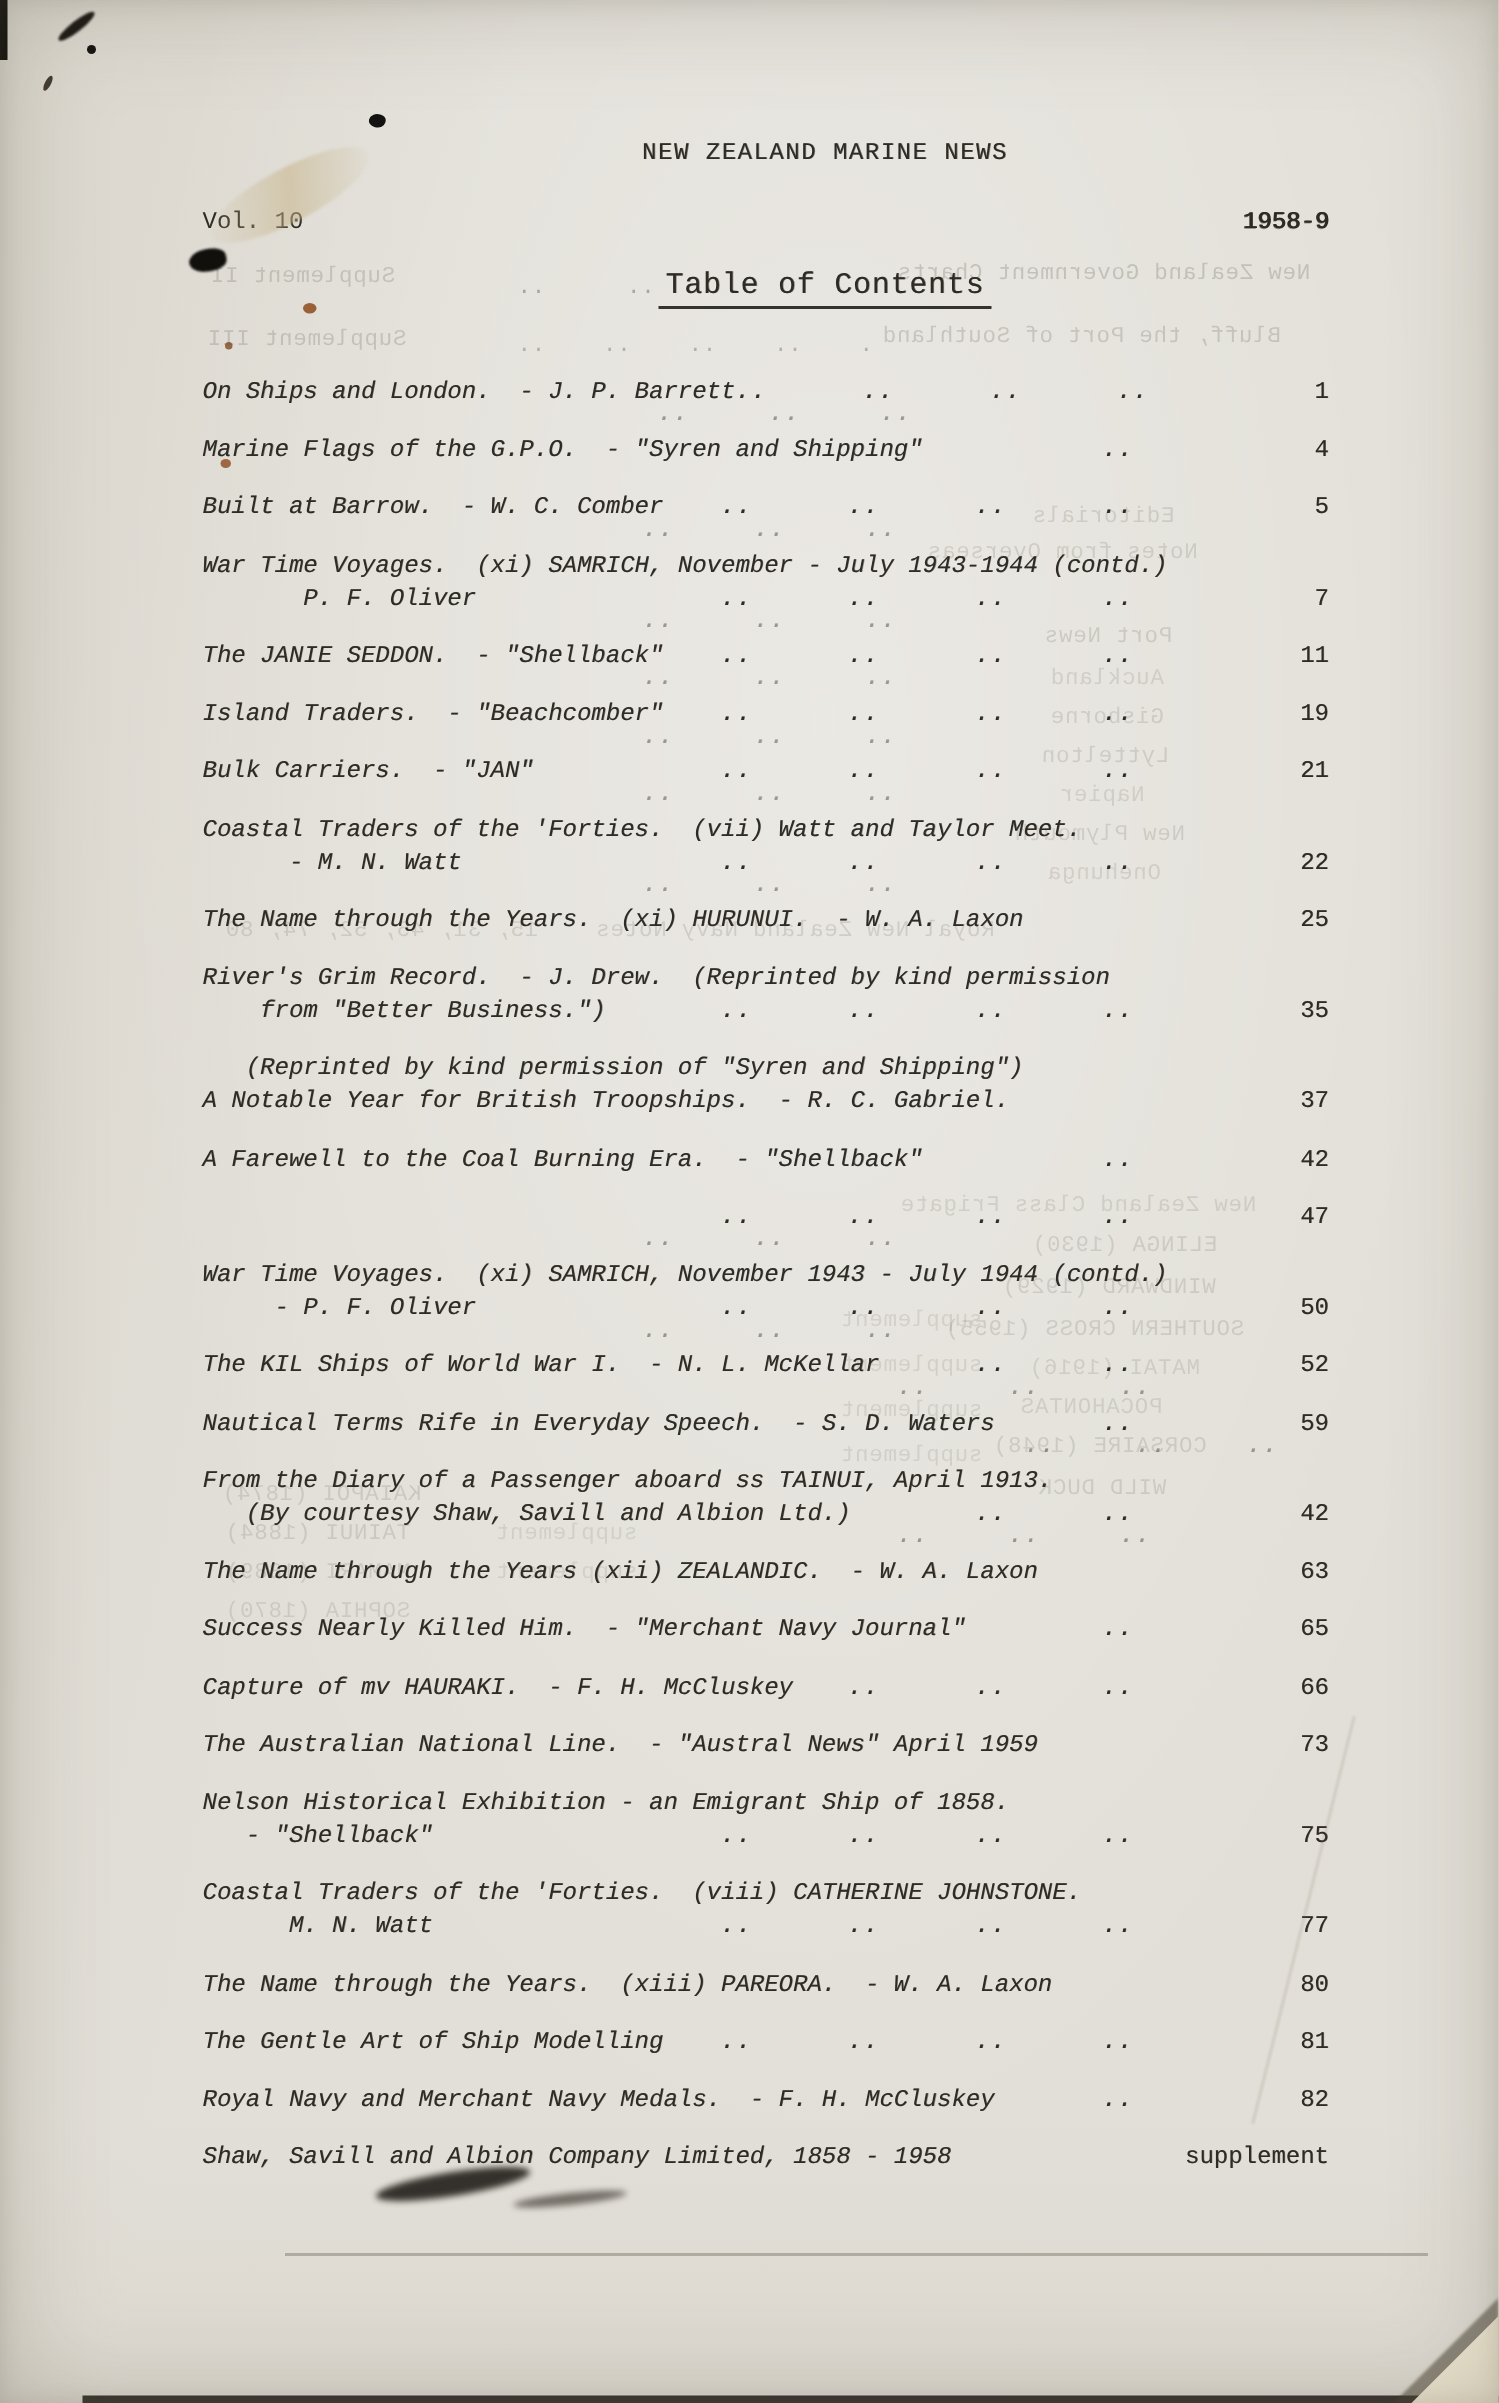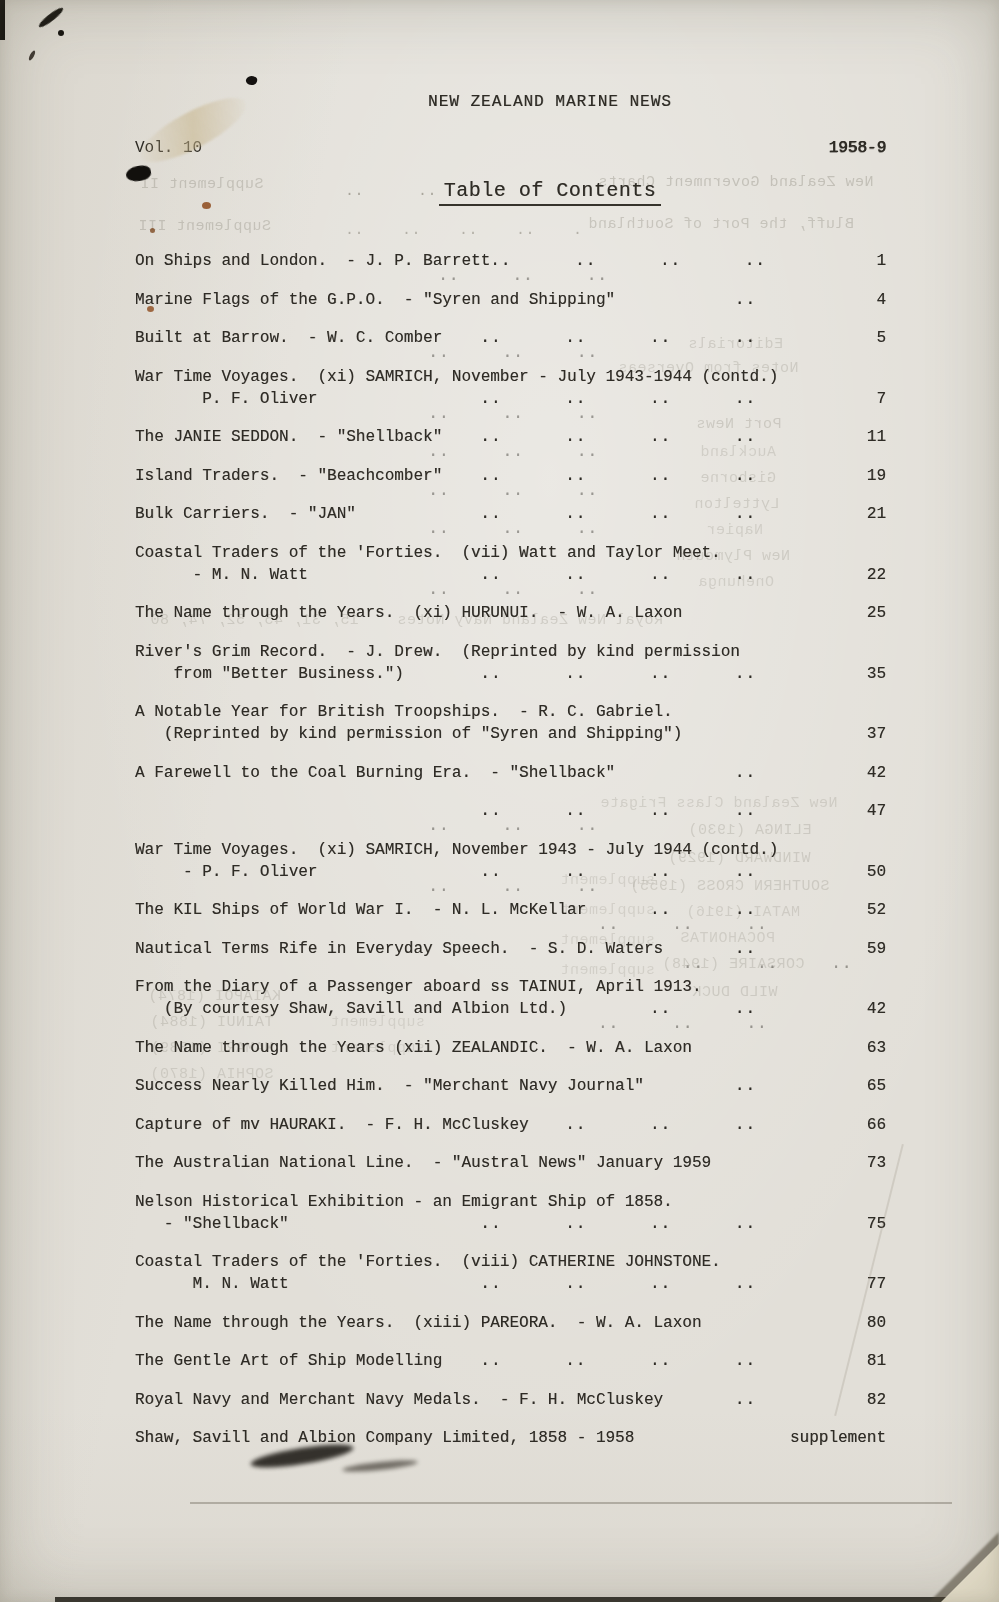--- a/index.html
+++ b/index.html
@@ -33,21 +33,21 @@
     text-shadow:.4px 0 0 rgba(46,43,37,.5);
   }
   
   .toc-list{margin-top:44px;}
   .row{
     display:flex;align-items:flex-end;
     padding:0 113px 0 135px;
     margin-bottom:16.5px;
     font-size:16px;line-height:22px;
   }
-  .titles{flex:1;min-width:0;}
+  .titles{flex:1;min-width:0;font-style:italic;}
   .line{display:flex;}
   .t{white-space:pre;text-shadow:.35px 0 0 rgba(46,43,37,.45);}
   .leader{
     margin-left:auto;margin-right:30px;white-space:pre;
     letter-spacing:1px;position:relative;
     text-shadow:.35px 0 0 rgba(46,43,37,.5);
   }
   .leader[data-echo]::after{
     content:attr(data-echo);
     position:absolute;left:-52px;top:15px;opacity:.42;white-space:pre;
@@ -235,24 +235,24 @@
           <div class="line">
             <span class="t">    from "Better Business.")</span>
             <span class="leader">..      ..      ..      ..</span>
           </div>
         </div>
         <div class="pagecol">35</div>
       </div>
       <div class="row">
         <div class="titles">
           <div class="line">
+            <span class="t">   (Reprinted by kind permission of "Syren and Shipping")</span>
+          </div>
+          <div class="line">
             <span class="t">A Notable Year for British Troopships.  - R. C. Gabriel.</span>
-          </div>
-          <div class="line">
-            <span class="t">   (Reprinted by kind permission of "Syren and Shipping")</span>
           </div>
         </div>
         <div class="pagecol">37</div>
       </div>
       <div class="row">
         <div class="titles">
           <div class="line">
             <span class="t">A Farewell to the Coal Burning Era.  - "Shellback"</span>
             <span class="leader">..</span>
           </div>
@@ -331,21 +331,21 @@
           <div class="line">
             <span class="t">Capture of mv HAURAKI.  - F. H. McCluskey</span>
             <span class="leader">..      ..      ..</span>
           </div>
         </div>
         <div class="pagecol">66</div>
       </div>
       <div class="row">
         <div class="titles">
           <div class="line">
-            <span class="t">The Australian National Line.  - "Austral News" January 1959</span>
+            <span class="t">The Australian National Line.  - "Austral News" April 1959</span>
           </div>
         </div>
         <div class="pagecol">73</div>
       </div>
       <div class="row">
         <div class="titles">
           <div class="line">
             <span class="t">Nelson Historical Exhibition - an Emigrant Ship of 1858.</span>
           </div>
           <div class="line">

